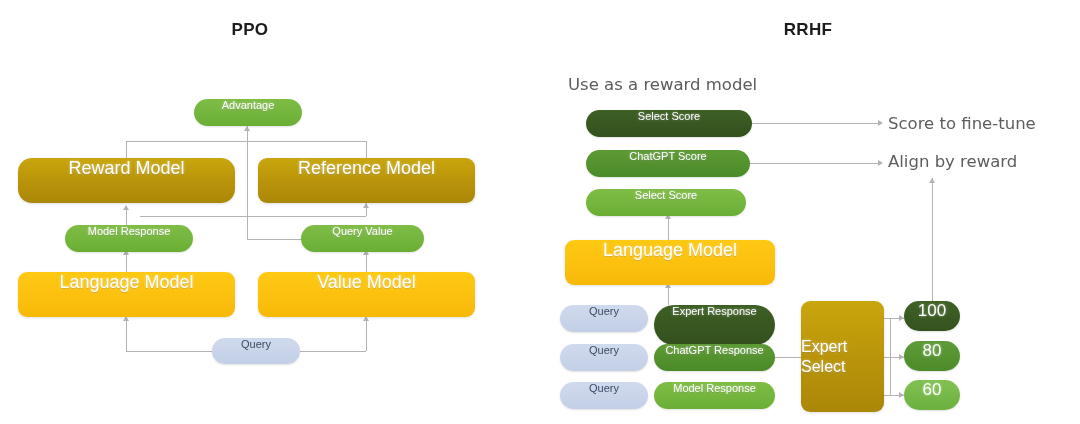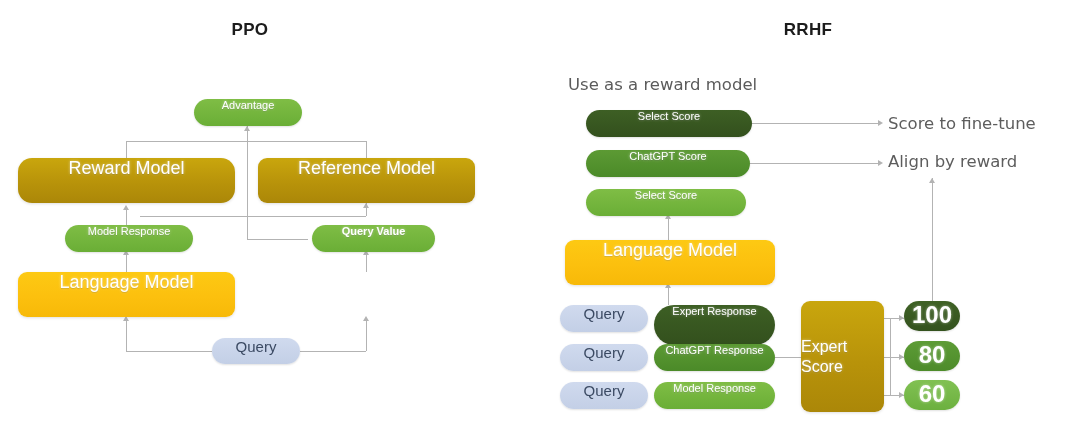--- a/index.html
+++ b/index.html
@@ -58,24 +58,24 @@
   .g-light{background:linear-gradient(180deg,#7fbd45 0%,#6aae36 100%);}
   .g-mid{background:linear-gradient(180deg,#5c9a34 0%,#4b8a28 100%);}
   .g-dark{background:linear-gradient(180deg,#3d5f24 0%,#33501d 100%);}
   .g-score-light{background:linear-gradient(180deg,#81c153 0%,#6cb03f 100%);}
   .g-score-mid{background:linear-gradient(180deg,#5d9c36 0%,#4d8b2a 100%);}
   .g-score-dark{background:linear-gradient(180deg,#3f6226 0%,#34521e 100%);}
   .blue{
     background:linear-gradient(180deg,#d0daee 0%,#c3cfe6 100%);
     color:#3b4a63;text-shadow:none;
   }
-  .blue-txt{font-size:15px;}
+  .blue-txt{font-size:11px;}
 
   .score-num{
-    font-size:24px;font-weight:bold;
+    font-size:17px;font-weight:normal;
     text-shadow:0 0 3px rgba(255,255,255,.5);
   }
 
   .rm-stack{flex-direction:column;line-height:1.25;font-size:16px;}
 
   
   .ln{position:absolute;background:#b3b3b3;}
   .lnh{height:1px;}
   .lnv{width:1px;}
   .arrow{position:absolute;width:0;height:0;}
@@ -127,28 +127,31 @@
   </div>
 
   <div class="abs node box box-gold" style="left:258px;top:158px;width:217px;height:45px;">
     <span>Reference Model</span>
   </div>
 
   <div class="abs node pill g-light" style="left:65px;top:225px;width:128px;height:27px;">
     <span>Model Response</span>
   </div>
 
-  <div class="abs node pill g-light" style="left:312px;top:225px;width:123px;height:27px;font-weight:bold;">
+  <div class="abs node pill g-light" style="left:301px;top:225px;width:123px;height:27px;">
     <span>Query Value</span>
   </div>
 
   <div class="abs node box box-amber" style="left:18px;top:272px;width:217px;height:45px;">
     <span>Language Model</span>
   </div>
 
+  <div class="abs node box box-amber" style="left:258px;top:272px;width:217px;height:45px;">
+    <span>Value Model</span>
+  </div>
 
   <div class="abs node pill blue blue-txt" style="left:212px;top:338px;width:88px;height:26px;">
     <span>Query</span>
   </div>
 
   <div class="abs caption" style="left:568px;top:75px;">Use as a reward model</div>
 
   <div class="abs panel-title" style="left:728px;top:20px;width:160px;">RRHF</div>
 
   <div class="ln lnh" style="left:752px;top:123px;width:128px;"></div>
@@ -214,21 +217,21 @@
 
   <div class="abs node pill blue blue-txt" style="left:560px;top:382px;width:88px;height:27px;">
     <span>Query</span>
   </div>
   <div class="abs node pill g-light" style="left:654px;top:382px;width:121px;height:27px;">
     <span>Model Response</span>
   </div>
 
   <div class="abs node box box-gold rm-stack" style="left:801px;top:301px;width:83px;height:111px;">
     <span>Expert</span>
-    <span>Score</span>
+    <span>Select</span>
   </div>
 
   <div class="abs node pill g-score-dark score-num" style="left:904px;top:301px;width:56px;height:30px;">
     <span>100</span>
   </div>
   <div class="abs node pill g-score-mid score-num" style="left:904px;top:341px;width:56px;height:30px;">
     <span>80</span>
   </div>
   <div class="abs node pill g-score-light score-num" style="left:904px;top:380px;width:56px;height:30px;">
     <span>60</span>

